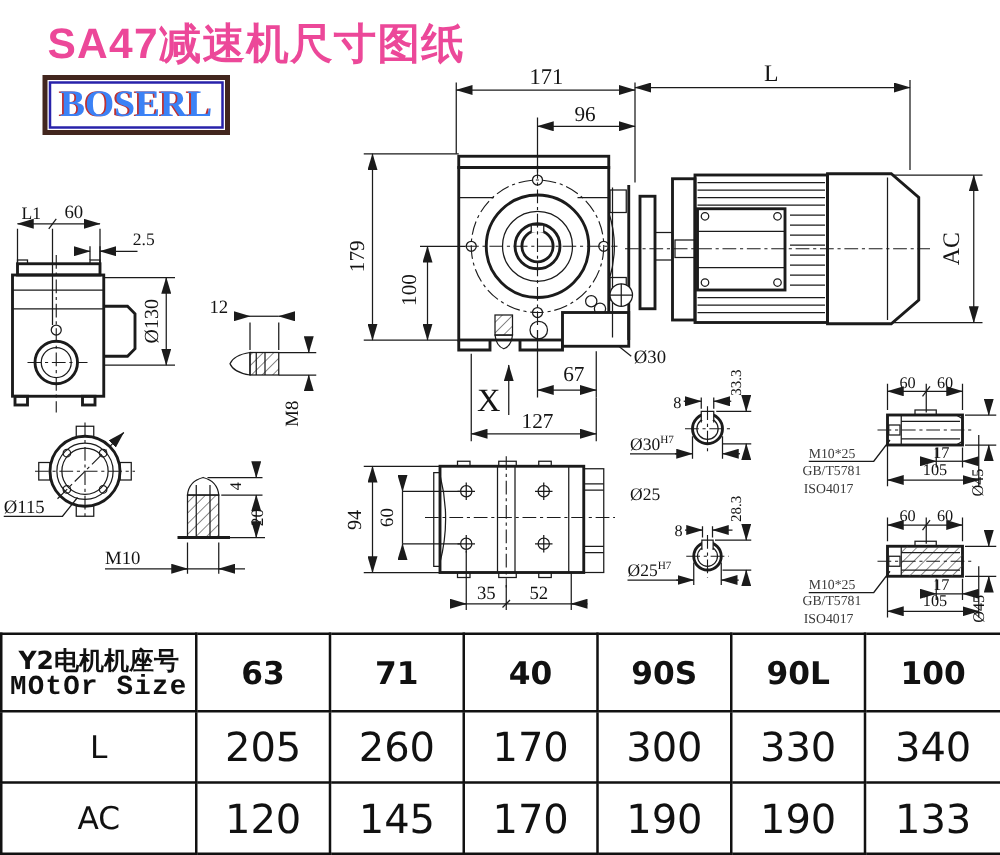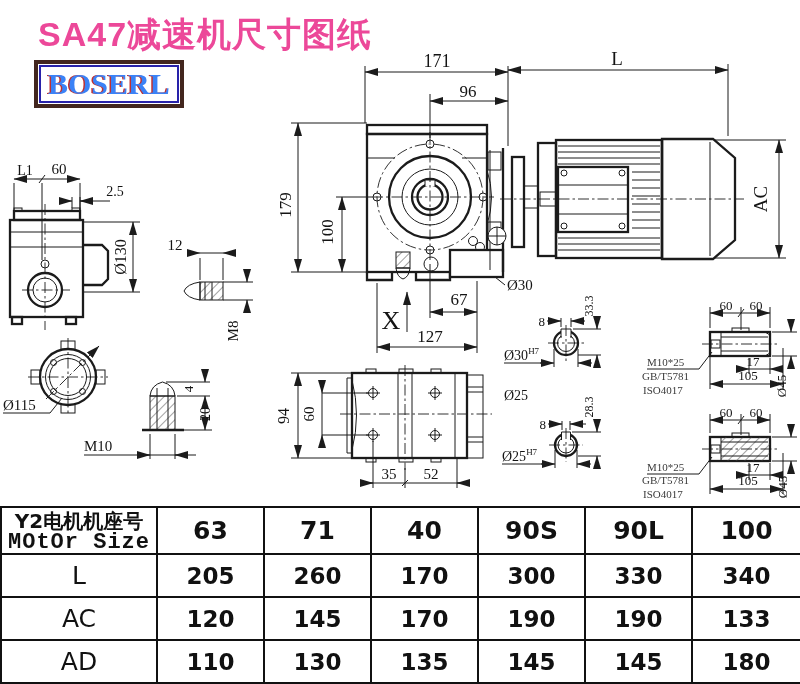--- a/index.html
+++ b/index.html
@@ -24,21 +24,21 @@
   
   table.spec{position:absolute;left:0;top:506px;width:800px;height:178px;border-collapse:collapse;
              table-layout:fixed;font-family:"DejaVu Sans","Liberation Sans",sans-serif;}
   table.spec td,table.spec th{border:2px solid #111;text-align:center;vertical-align:middle;
              padding:0;color:#111;}
   .hdr-cn{font-size:20px;font-weight:bold;line-height:24px;}
   .hdr-en{font-size:22px;font-weight:bold;font-family:"Liberation Mono",monospace;
           letter-spacing:1px;line-height:20px;}
   .colval{font-size:25px;font-weight:700;}
   .rowlabel{font-size:25px;font-weight:500;}
-  .cellval{font-size:23px;font-weight:700;}
+  .cellval{font-size:32px;font-weight:400;}
 </style>
 </head>
 <body>
 
 <div class="stage">
 
   <svg class="drawing" width="800" height="505" viewBox="0 0 800 505">
     <defs>
       <marker id="arr" orient="auto-start-reverse" markerUnits="userSpaceOnUse" markerWidth="14" markerHeight="8" refX="13" refY="4">
         <path d="M0,0 L13.5,4 L0,8 Z" fill="#1b1b1b"></path>
@@ -444,24 +444,15 @@
     </tr>
     <tr style="height:42px">
       <td class="rowlabel">AC</td>
       <td class="cellval">120</td>
       <td class="cellval">145</td>
       <td class="cellval">170</td>
       <td class="cellval">190</td>
       <td class="cellval">190</td>
       <td class="cellval">133</td>
     </tr>
-    <tr style="height:42px">
-      <td class="rowlabel">AD</td>
-      <td class="cellval">110</td>
-      <td class="cellval">130</td>
-      <td class="cellval">135</td>
-      <td class="cellval">145</td>
-      <td class="cellval">145</td>
-      <td class="cellval">180</td>
-    </tr>
   </tbody>
     </table>
 </div>
 
 </body></html>

